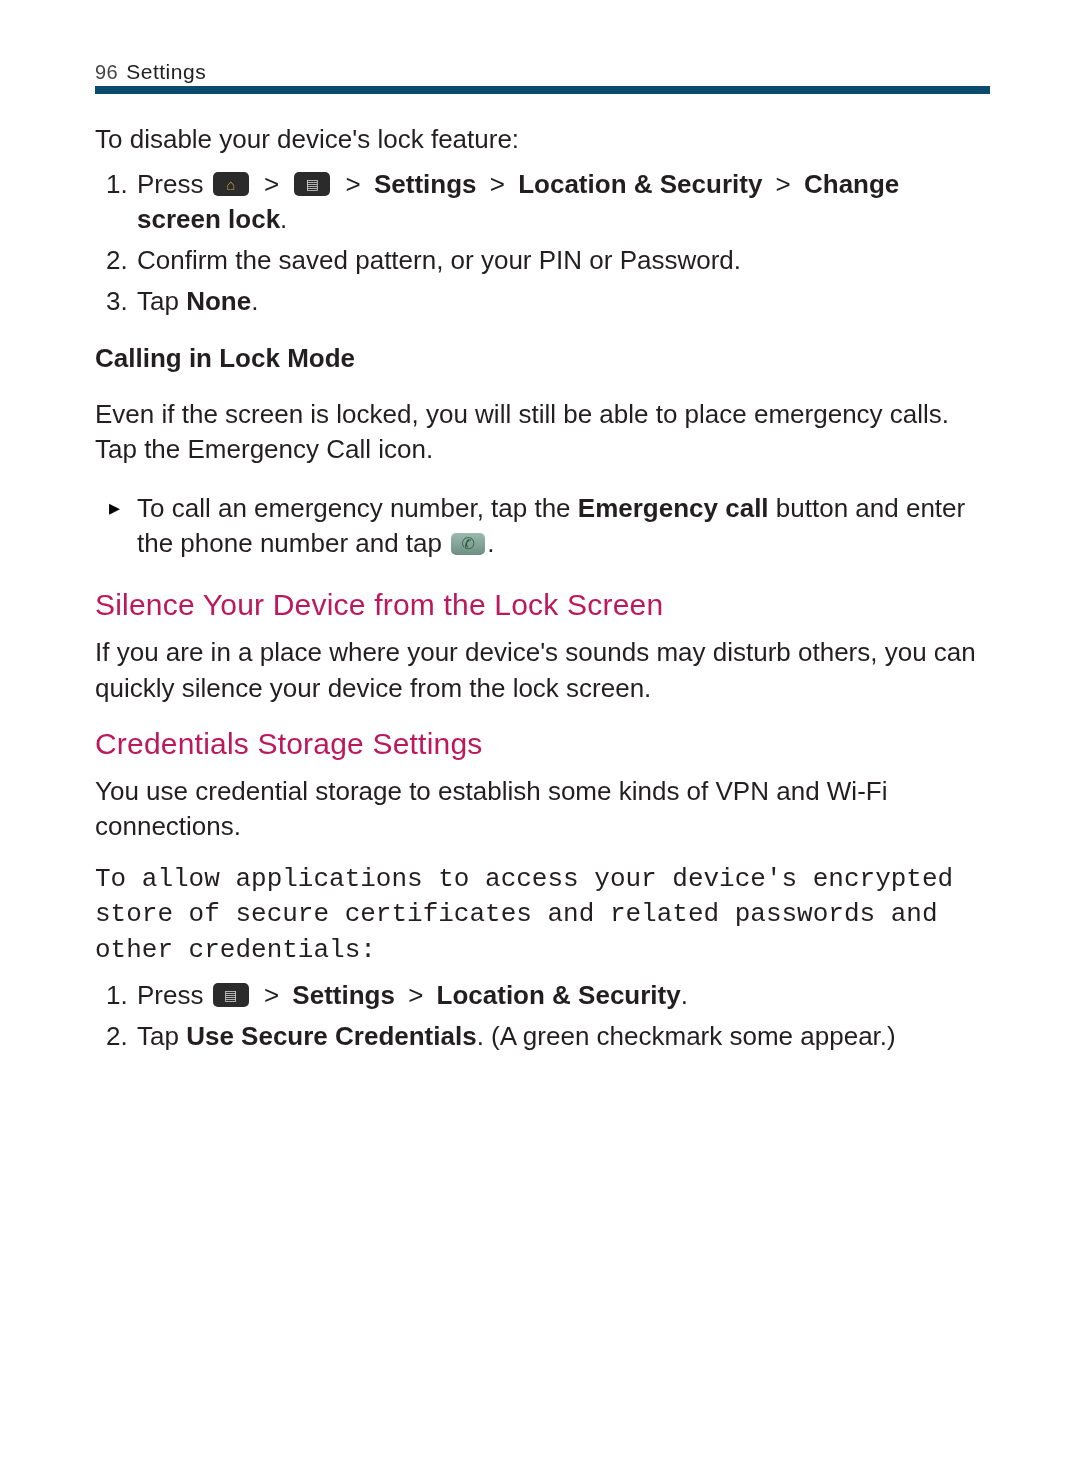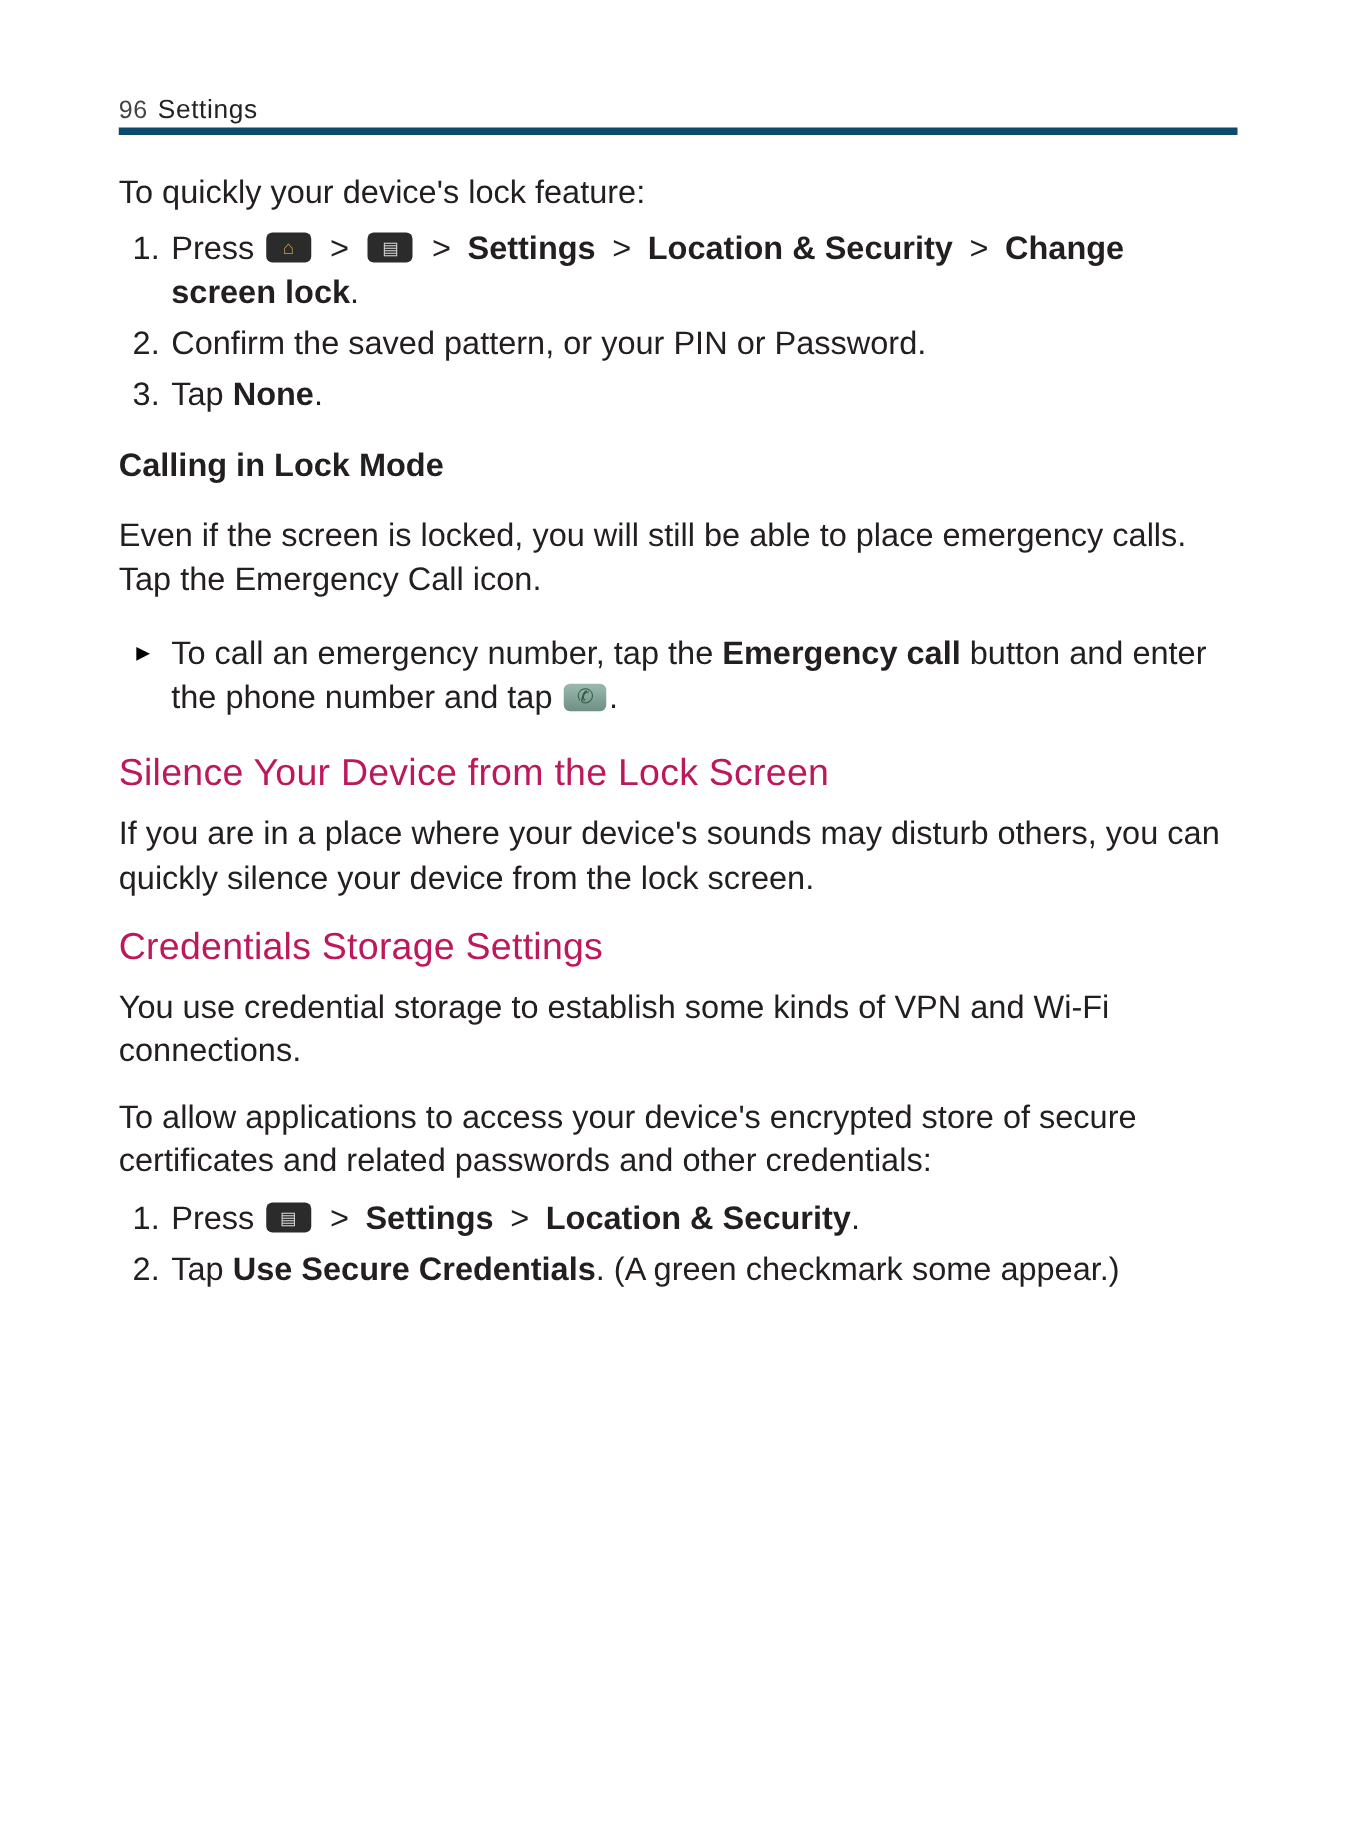--- a/index.html
+++ b/index.html
@@ -11,24 +11,23 @@
     font-family: "Helvetica Neue", Helvetica, Arial, sans-serif;
     color: #231f20;
   }
   .page {
     padding: 60px 90px 60px 95px;
   }
   .running-head {
     display: flex;
     align-items: baseline;
     gap: 8px;
-    border-bottom: 6px solid #0c4a6e;
+    border-bottom: 8px solid #0c4a6e;
     padding-bottom: 2px;
     margin-bottom: 28px;
-    margin-top: 16px;
   }
   .page-num {
     font-size: 20px;
     color: #444;
     letter-spacing: 0.5px;
   }
   .section-name {
     font-size: 21px;
     color: #222;
     letter-spacing: 0.5px;
@@ -124,21 +123,21 @@
 <body>
 
 <div class="page">
   <div class="running-head">
     <span class="page-num">96</span>
     <span class="section-name">Settings</span>
   </div>
 
   <div class="body">
 
-    <p class="plain-para">To quickly your device's lock feature:</p>
+    <p class="plain-para">To disable your device's lock feature:</p>
 
     <ol class="ol">
       <li class="ol-item">
         <span>Press </span><span class="ic ic-home"><span class="ic-inner"></span></span><span class="gt"> &gt; </span><span class="ic ic-menu"><span class="ic-inner"></span></span><span class="gt"> &gt; </span><span class="b">Settings</span><span class="gt"> &gt; </span><span class="b">Location &amp; Security</span><span class="gt"> &gt; </span><span class="b">Change screen lock</span><span>.</span>
       </li>
       <li class="ol-item">Confirm the saved pattern, or your PIN or Password.</li>
       <li class="ol-item">
         <span>Tap </span><span class="b">None</span><span>.</span>
       </li>
     </ol>
@@ -149,21 +148,21 @@
       <li class="ul-item">
         <span>To call an emergency number, tap the </span><span class="b">Emergency call</span><span> button and enter the phone number and tap </span><span class="ic ic-call"><span class="ic-inner"></span></span><span>.</span>
       </li>
     </ul>
 
     <div class="h2">Silence Your Device from the Lock Screen</div>
     <p class="plain-para">If you are in a place where your device's sounds may disturb others, you can quickly silence your device from the lock screen.</p>
 
     <div class="h2">Credentials Storage Settings</div>
     <p class="plain-para">You use credential storage to establish some kinds of VPN and Wi-Fi connections.</p>
-    <p class="plain-para" style="margin-top:18px;">To allow applications to access your device's encrypted store of secure certificates and related passwords and other credentials:</p>
+    <p class="plain-para" style="margin-top:18px;font-family:Liberation Mono, monospace;">To allow applications to access your device's encrypted store of secure certificates and related passwords and other credentials:</p>
     <ol class="ol">
       <li class="ol-item">
         <span>Press </span><span class="ic ic-menu"><span class="ic-inner"></span></span><span class="gt"> &gt; </span><span class="b">Settings</span><span class="gt"> &gt; </span><span class="b">Location &amp; Security</span><span>.</span>
       </li>
       <li class="ol-item">
         <span>Tap </span><span class="b">Use Secure Credentials</span><span>. (A green checkmark some appear.)</span>
       </li>
     </ol>
 
   </div>

